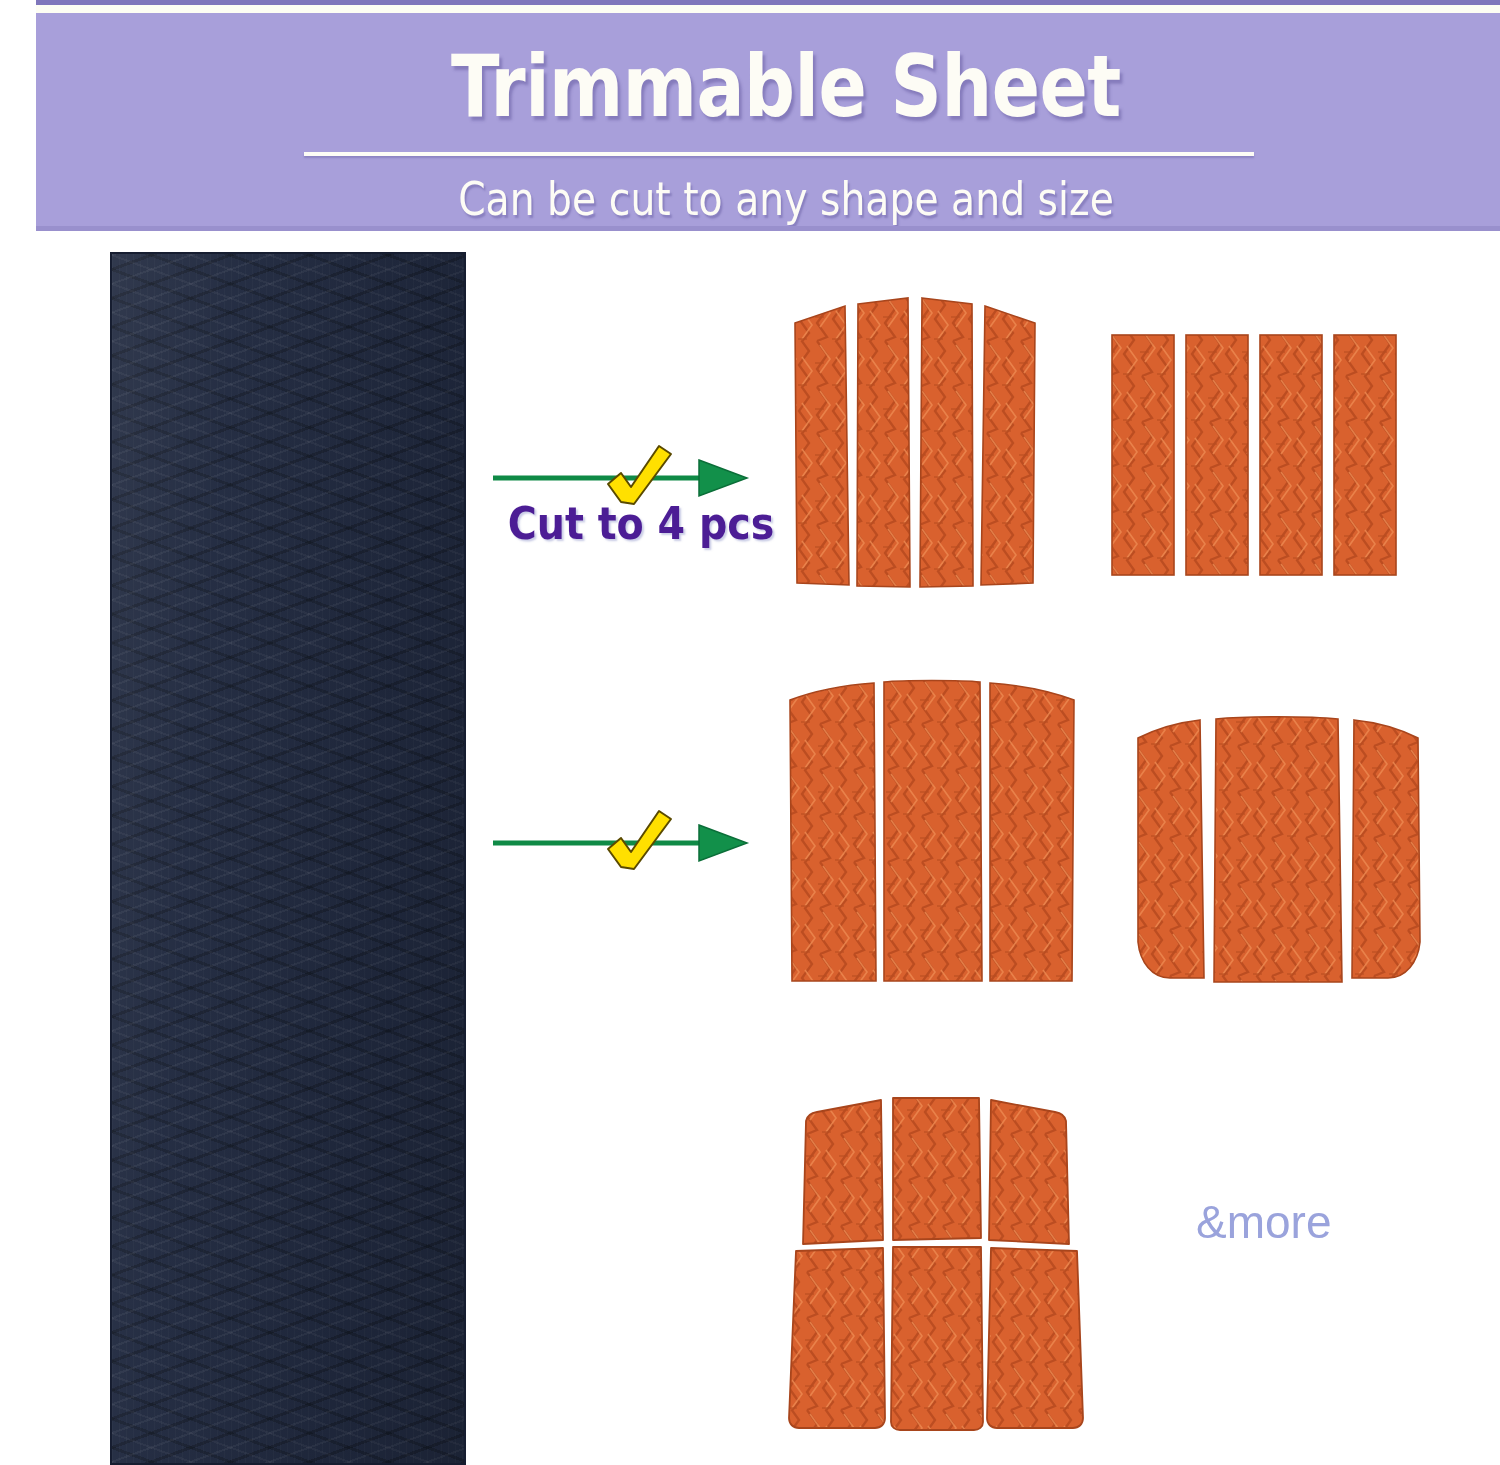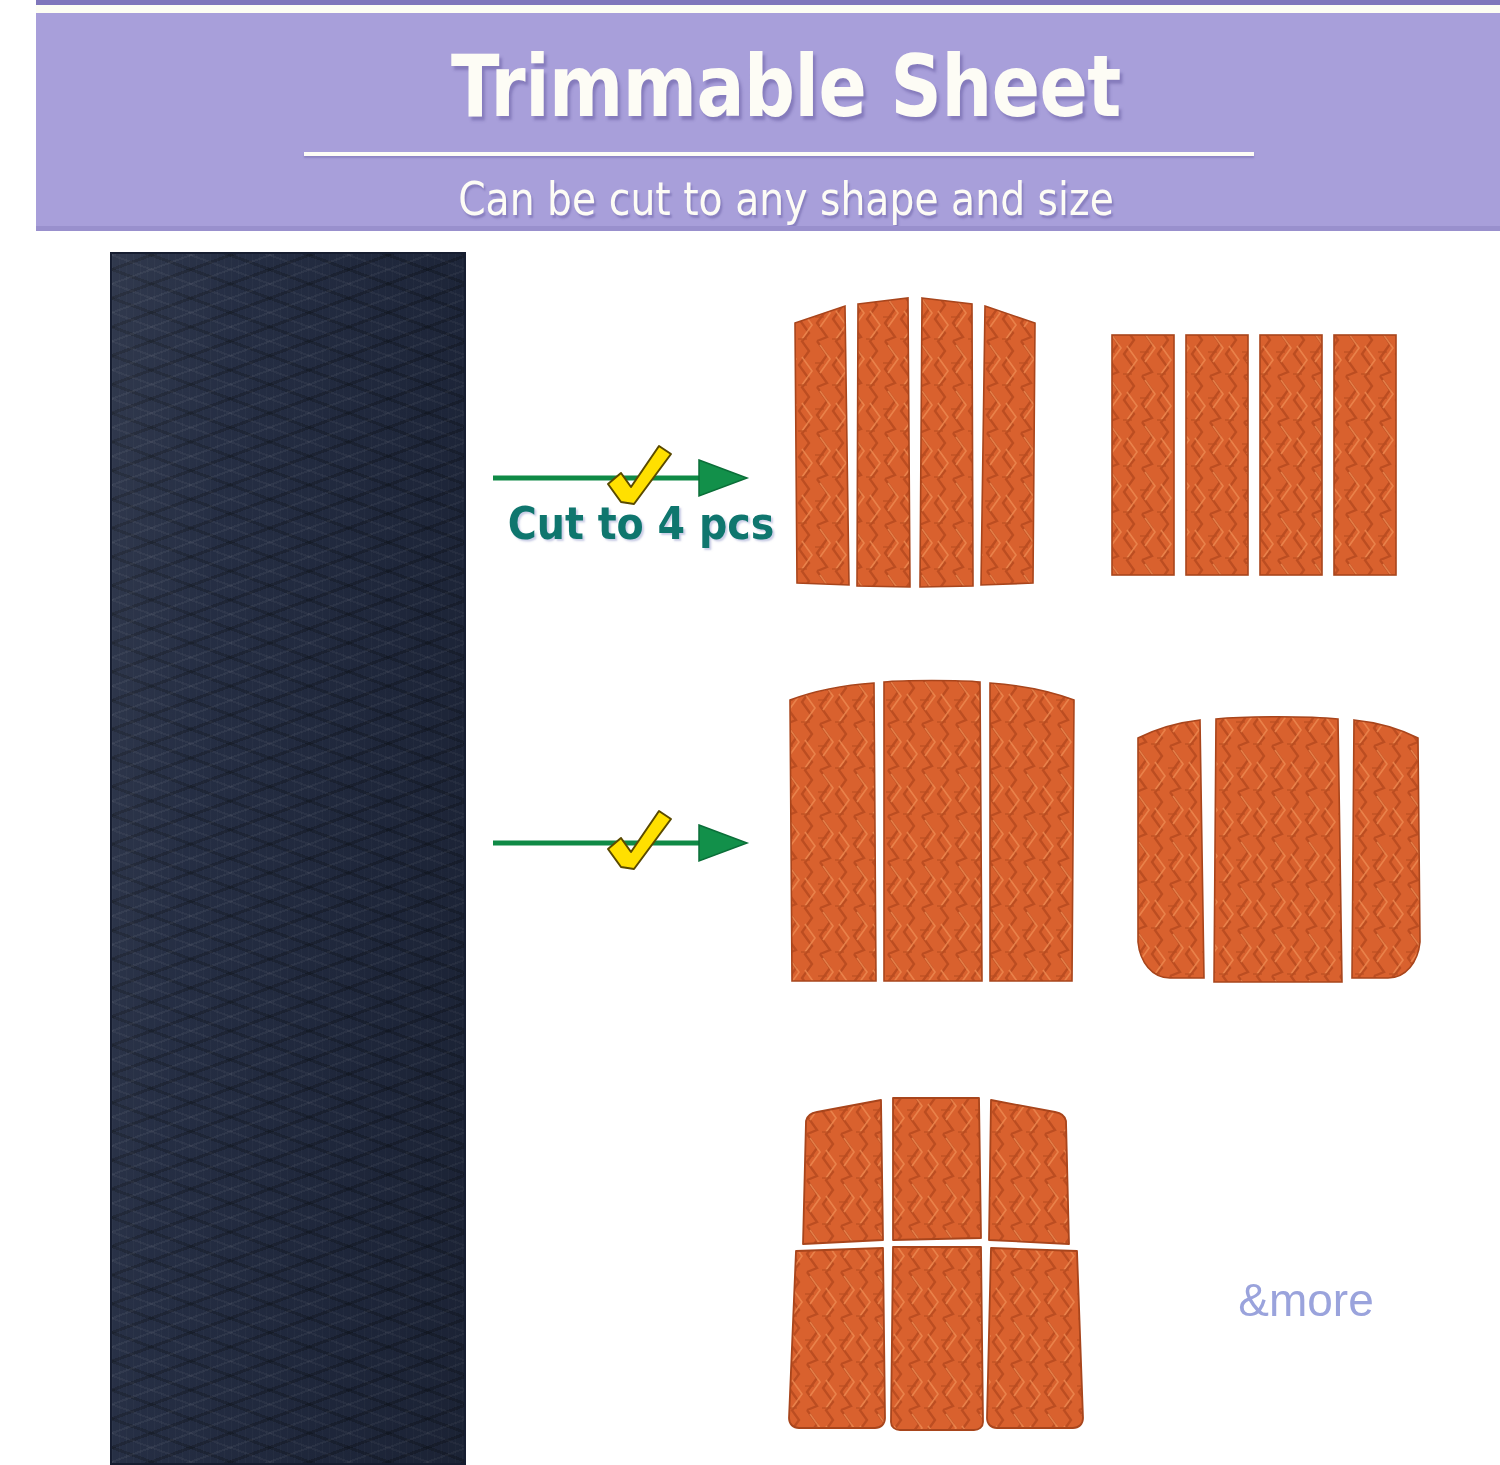--- a/index.html
+++ b/index.html
@@ -162,37 +162,37 @@
   .arrow-label {
     position: absolute;
     left: 0;
     top: 58px;
     width: 300px;
     text-align: center;
     font-family: "Liberation Sans Narrow", "DejaVu Sans Condensed", "Liberation Sans", sans-serif;
     font-weight: bold;
     font-size: 44px;
     line-height: 52px;
-    color: #0f766e;
+    color: #4c1d95;
     text-shadow: 2px 2px 2px rgba(150,155,205,0.5);
     white-space: nowrap;
   }
 
   
   .pad-group {
     position: absolute;
   }
   .pad-group svg { display: block; }
 
   .more-text {
     position: absolute;
     left: 1160px;
-    top: 1272px;
+    top: 1194px;
     width: 220px;
-    text-align: center;
+    text-align: left;
     font-family: "Liberation Sans", sans-serif;
     font-weight: normal;
     font-size: 46px;
     line-height: 56px;
     color: #9aa3dc;
     white-space: nowrap;
   }
 </style>
 </head>
 <body>

